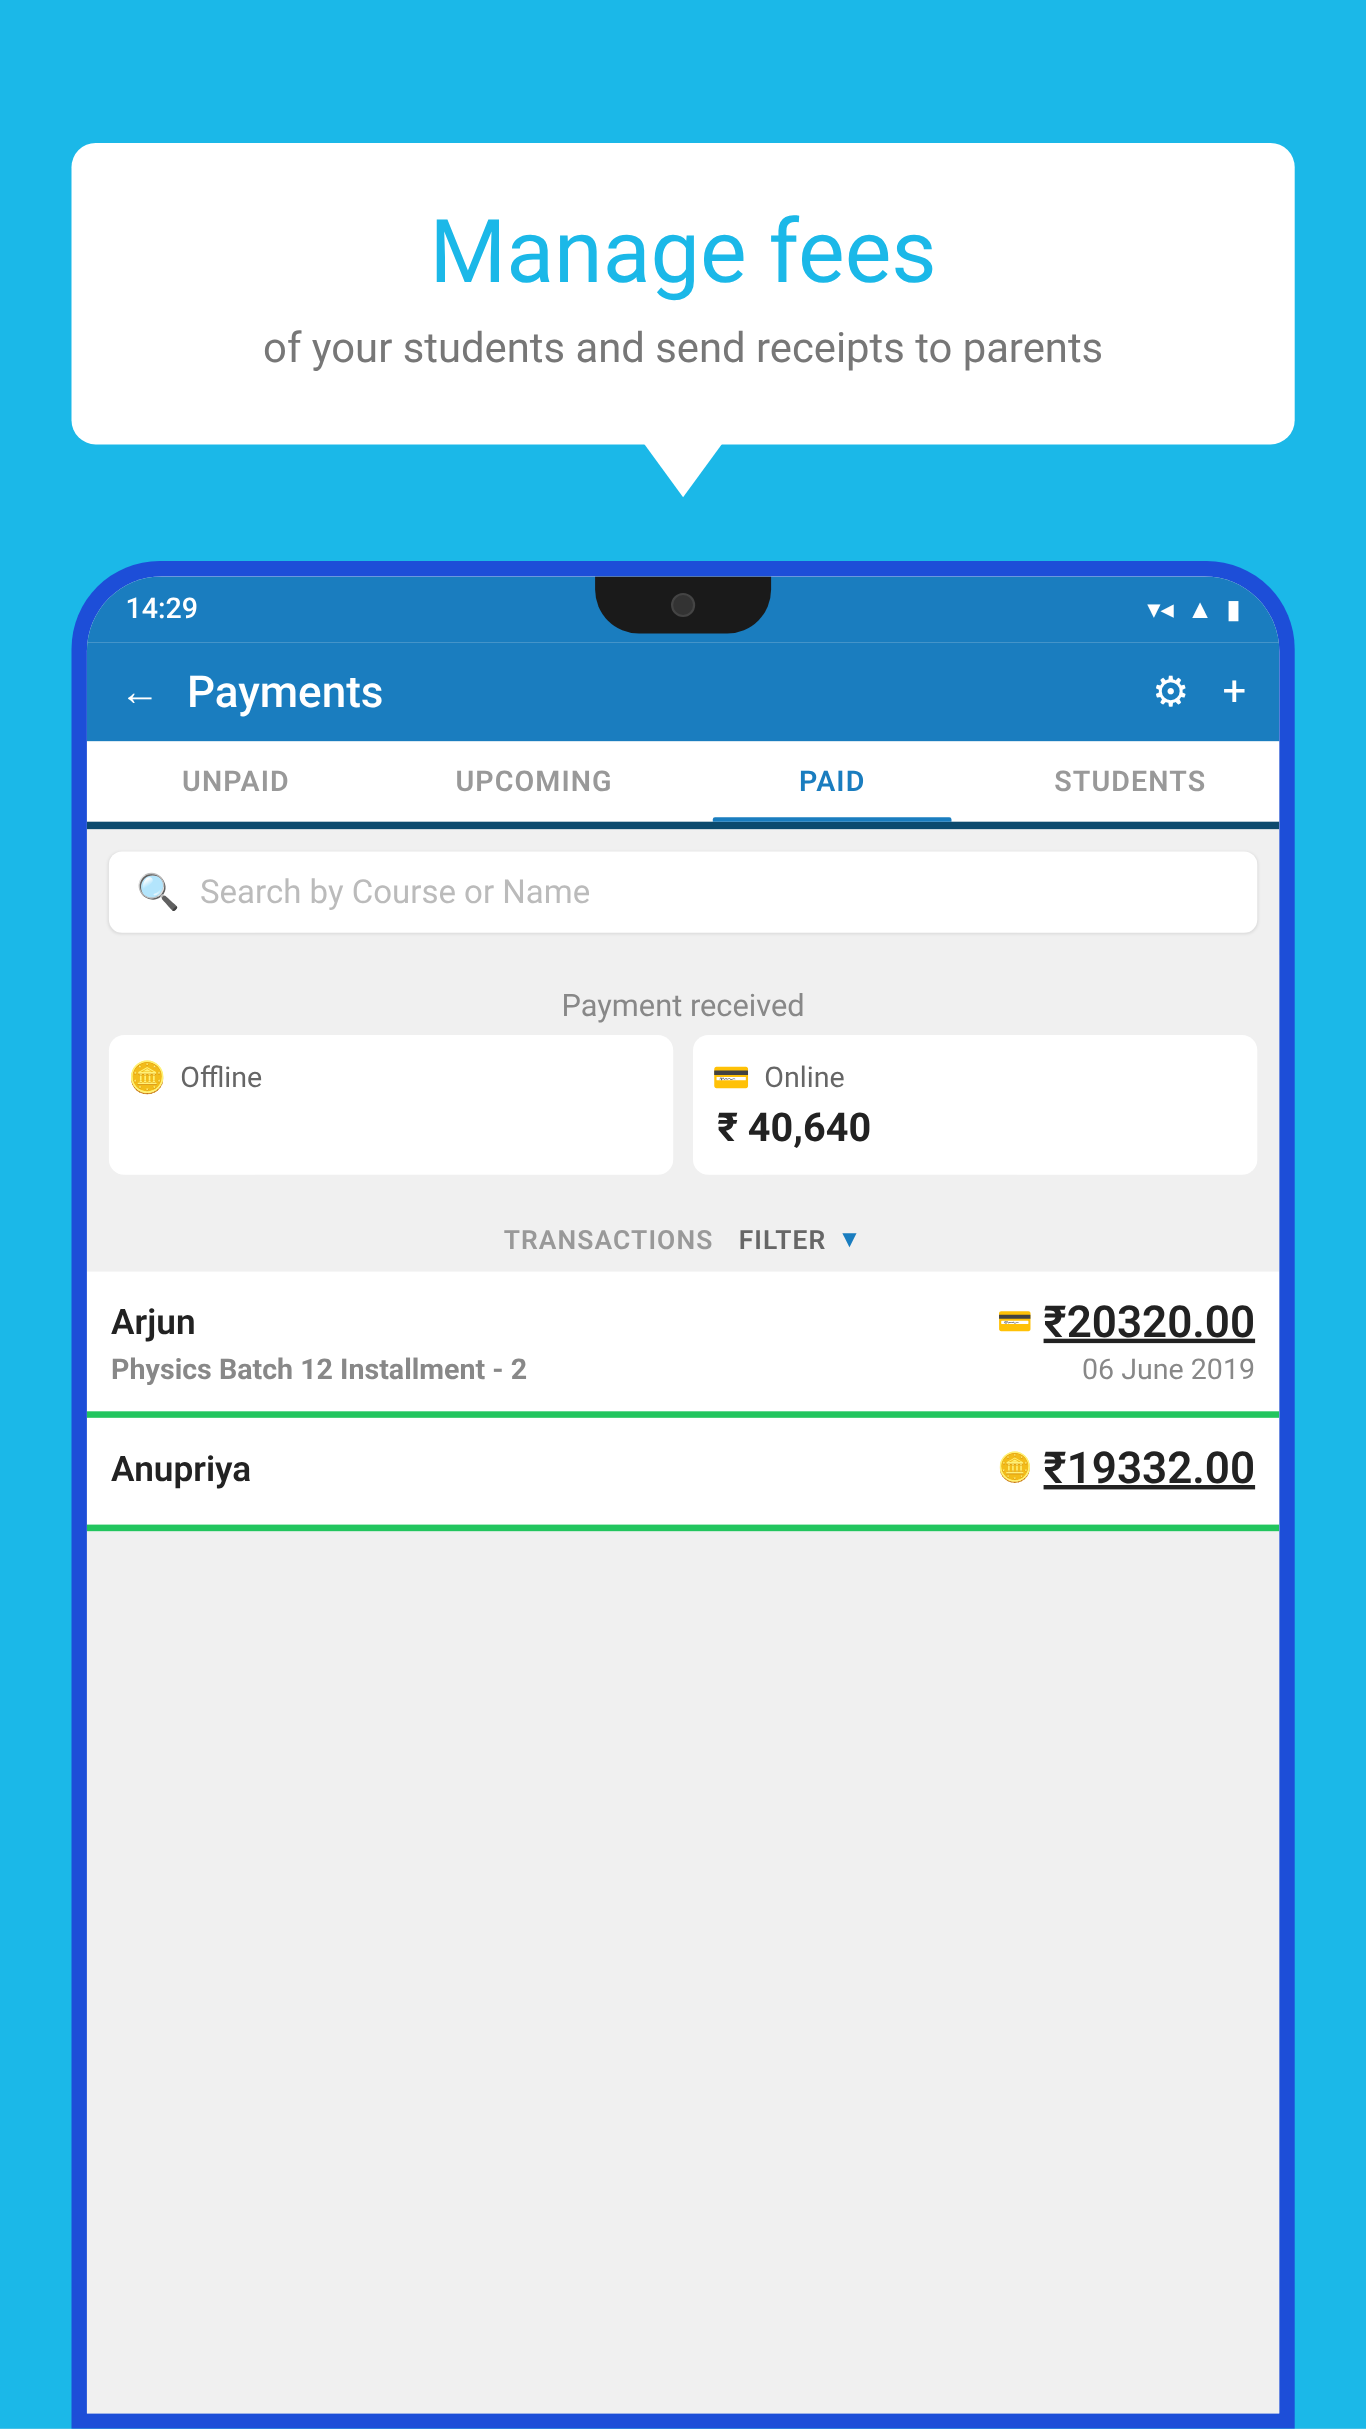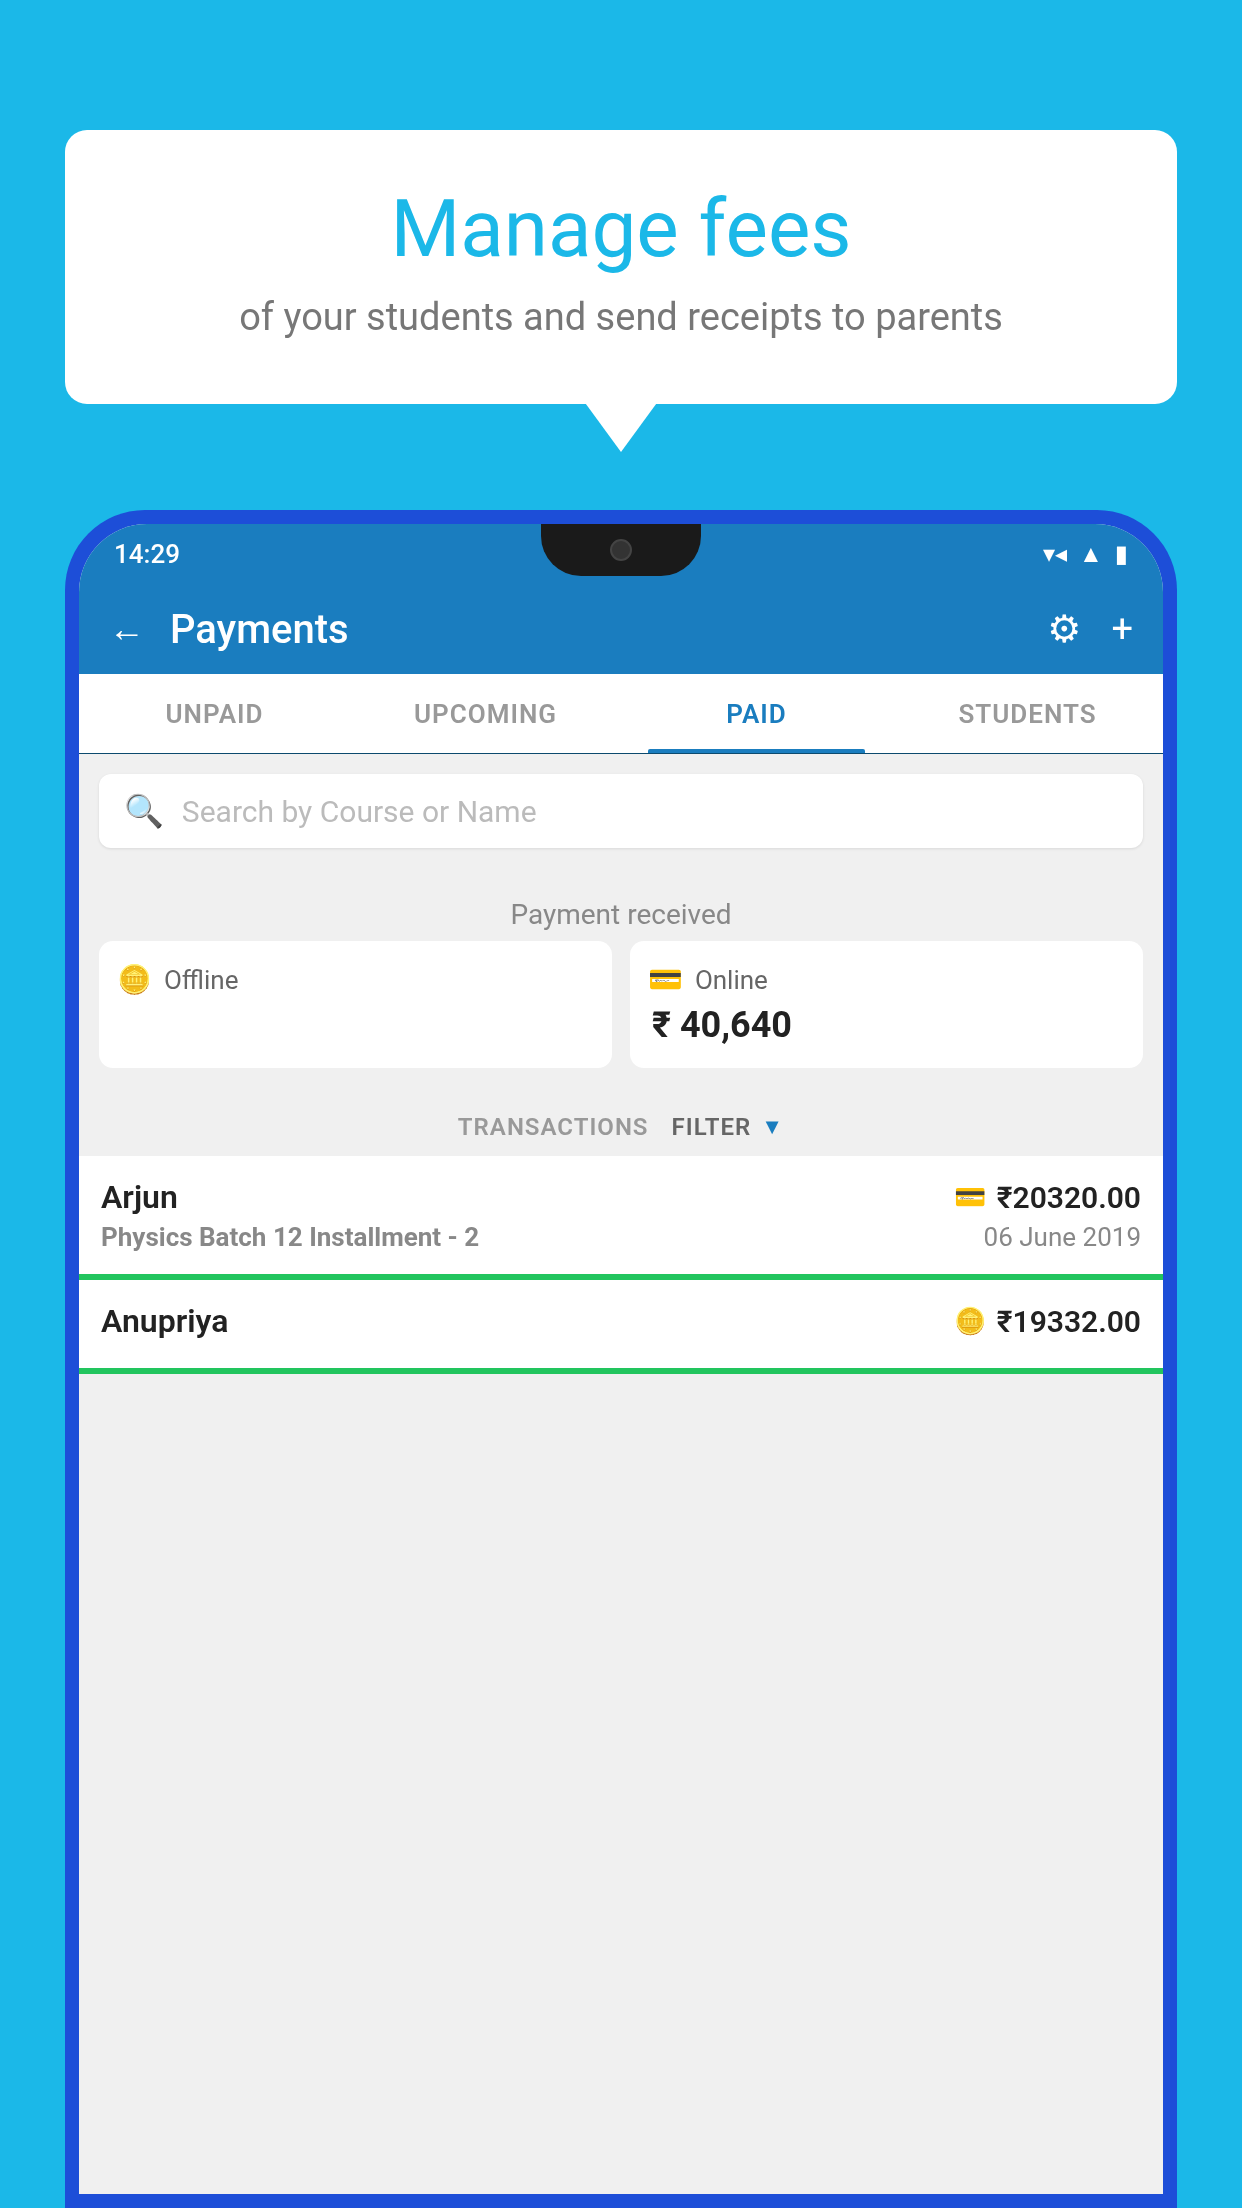--- a/index.html
+++ b/index.html
@@ -173,21 +173,21 @@
     .gear-icon, .plus-icon {
       color: white;
       font-size: 38px;
     }
 
     
     .tabs-bar {
       background: white;
       display: flex;
       height: 80px;
-      border-bottom: 1px solid #0c4a6e;
+      border-bottom: 7px solid #0c4a6e;
     }
 
     .tab {
       flex: 1;
       display: flex;
       align-items: center;
       justify-content: center;
       font-size: 26px;
       font-weight: 600;
       color: #999;
@@ -354,23 +354,24 @@
       align-items: center;
       gap: 10px;
     }
 
     .transaction-payment-icon {
       color: #888;
       font-size: 26px;
     }
 
     .transaction-amount {
-      font-size: 30px;
+      font-size: 40px;
       font-weight: 600;
       color: #222;
+      text-decoration: underline;
     }
 
     .transaction-bottom {
       display: flex;
       justify-content: space-between;
     }
 
     .transaction-course {
       font-size: 26px;
       color: #888;

